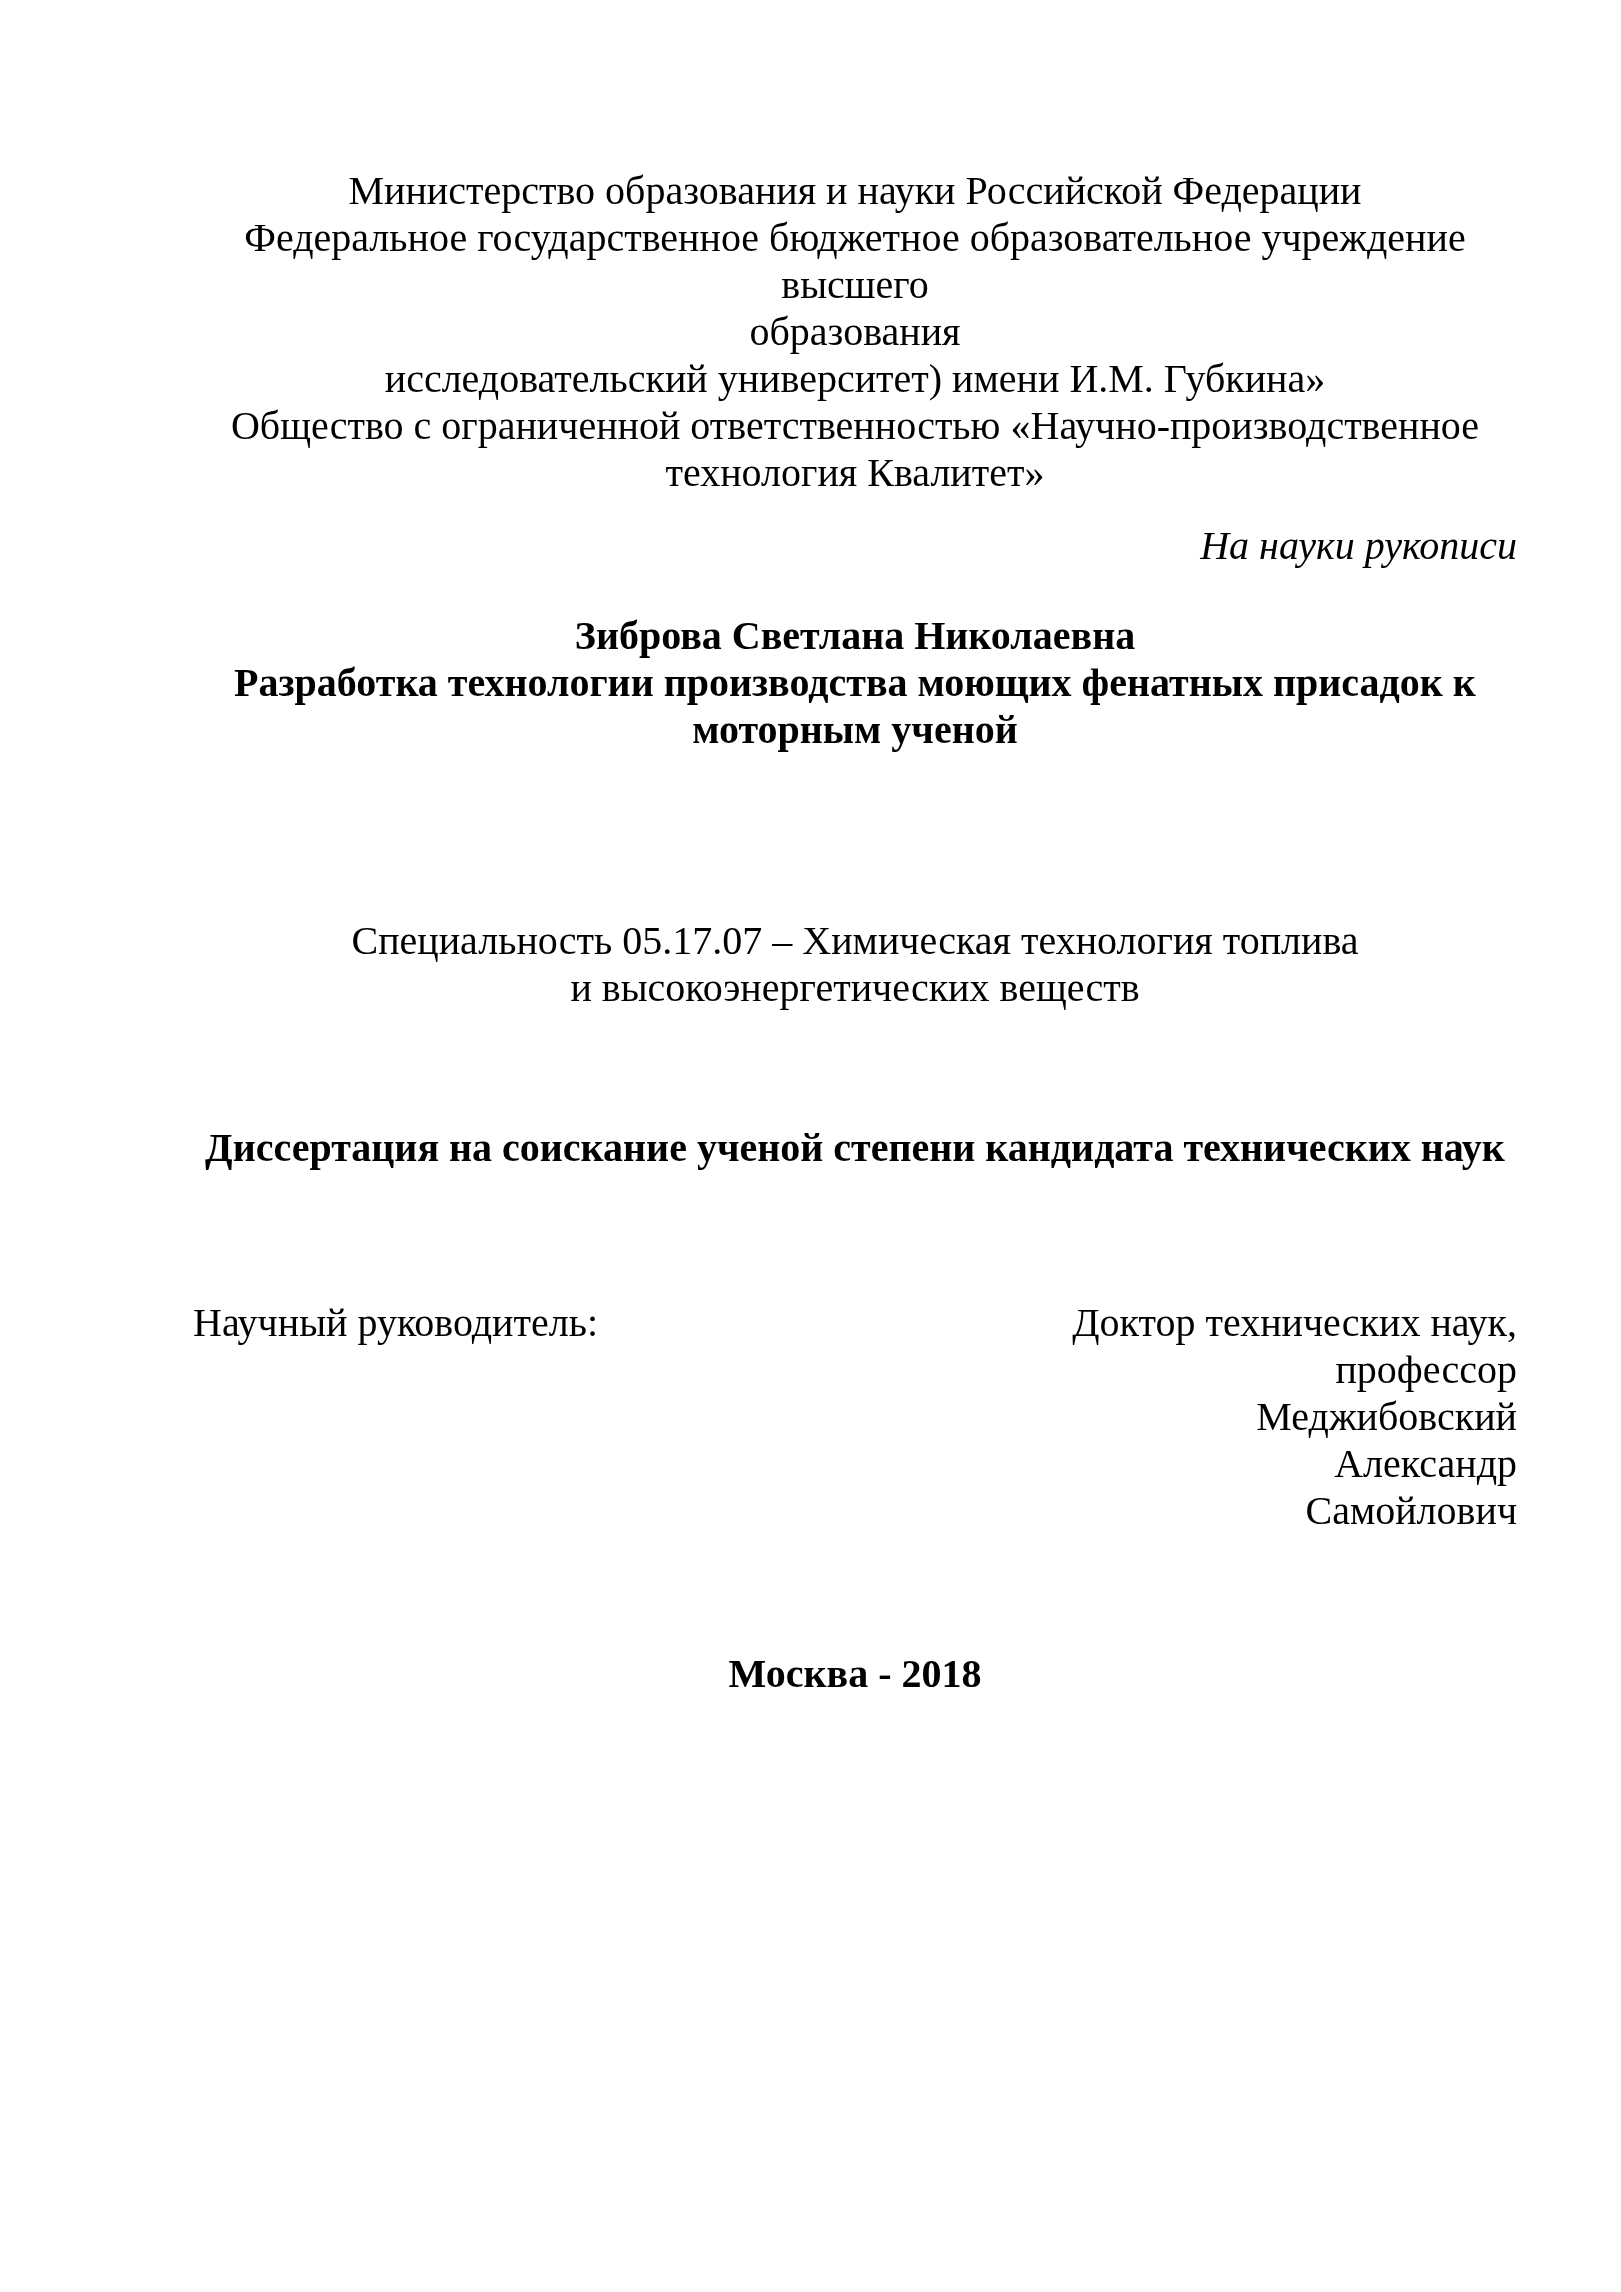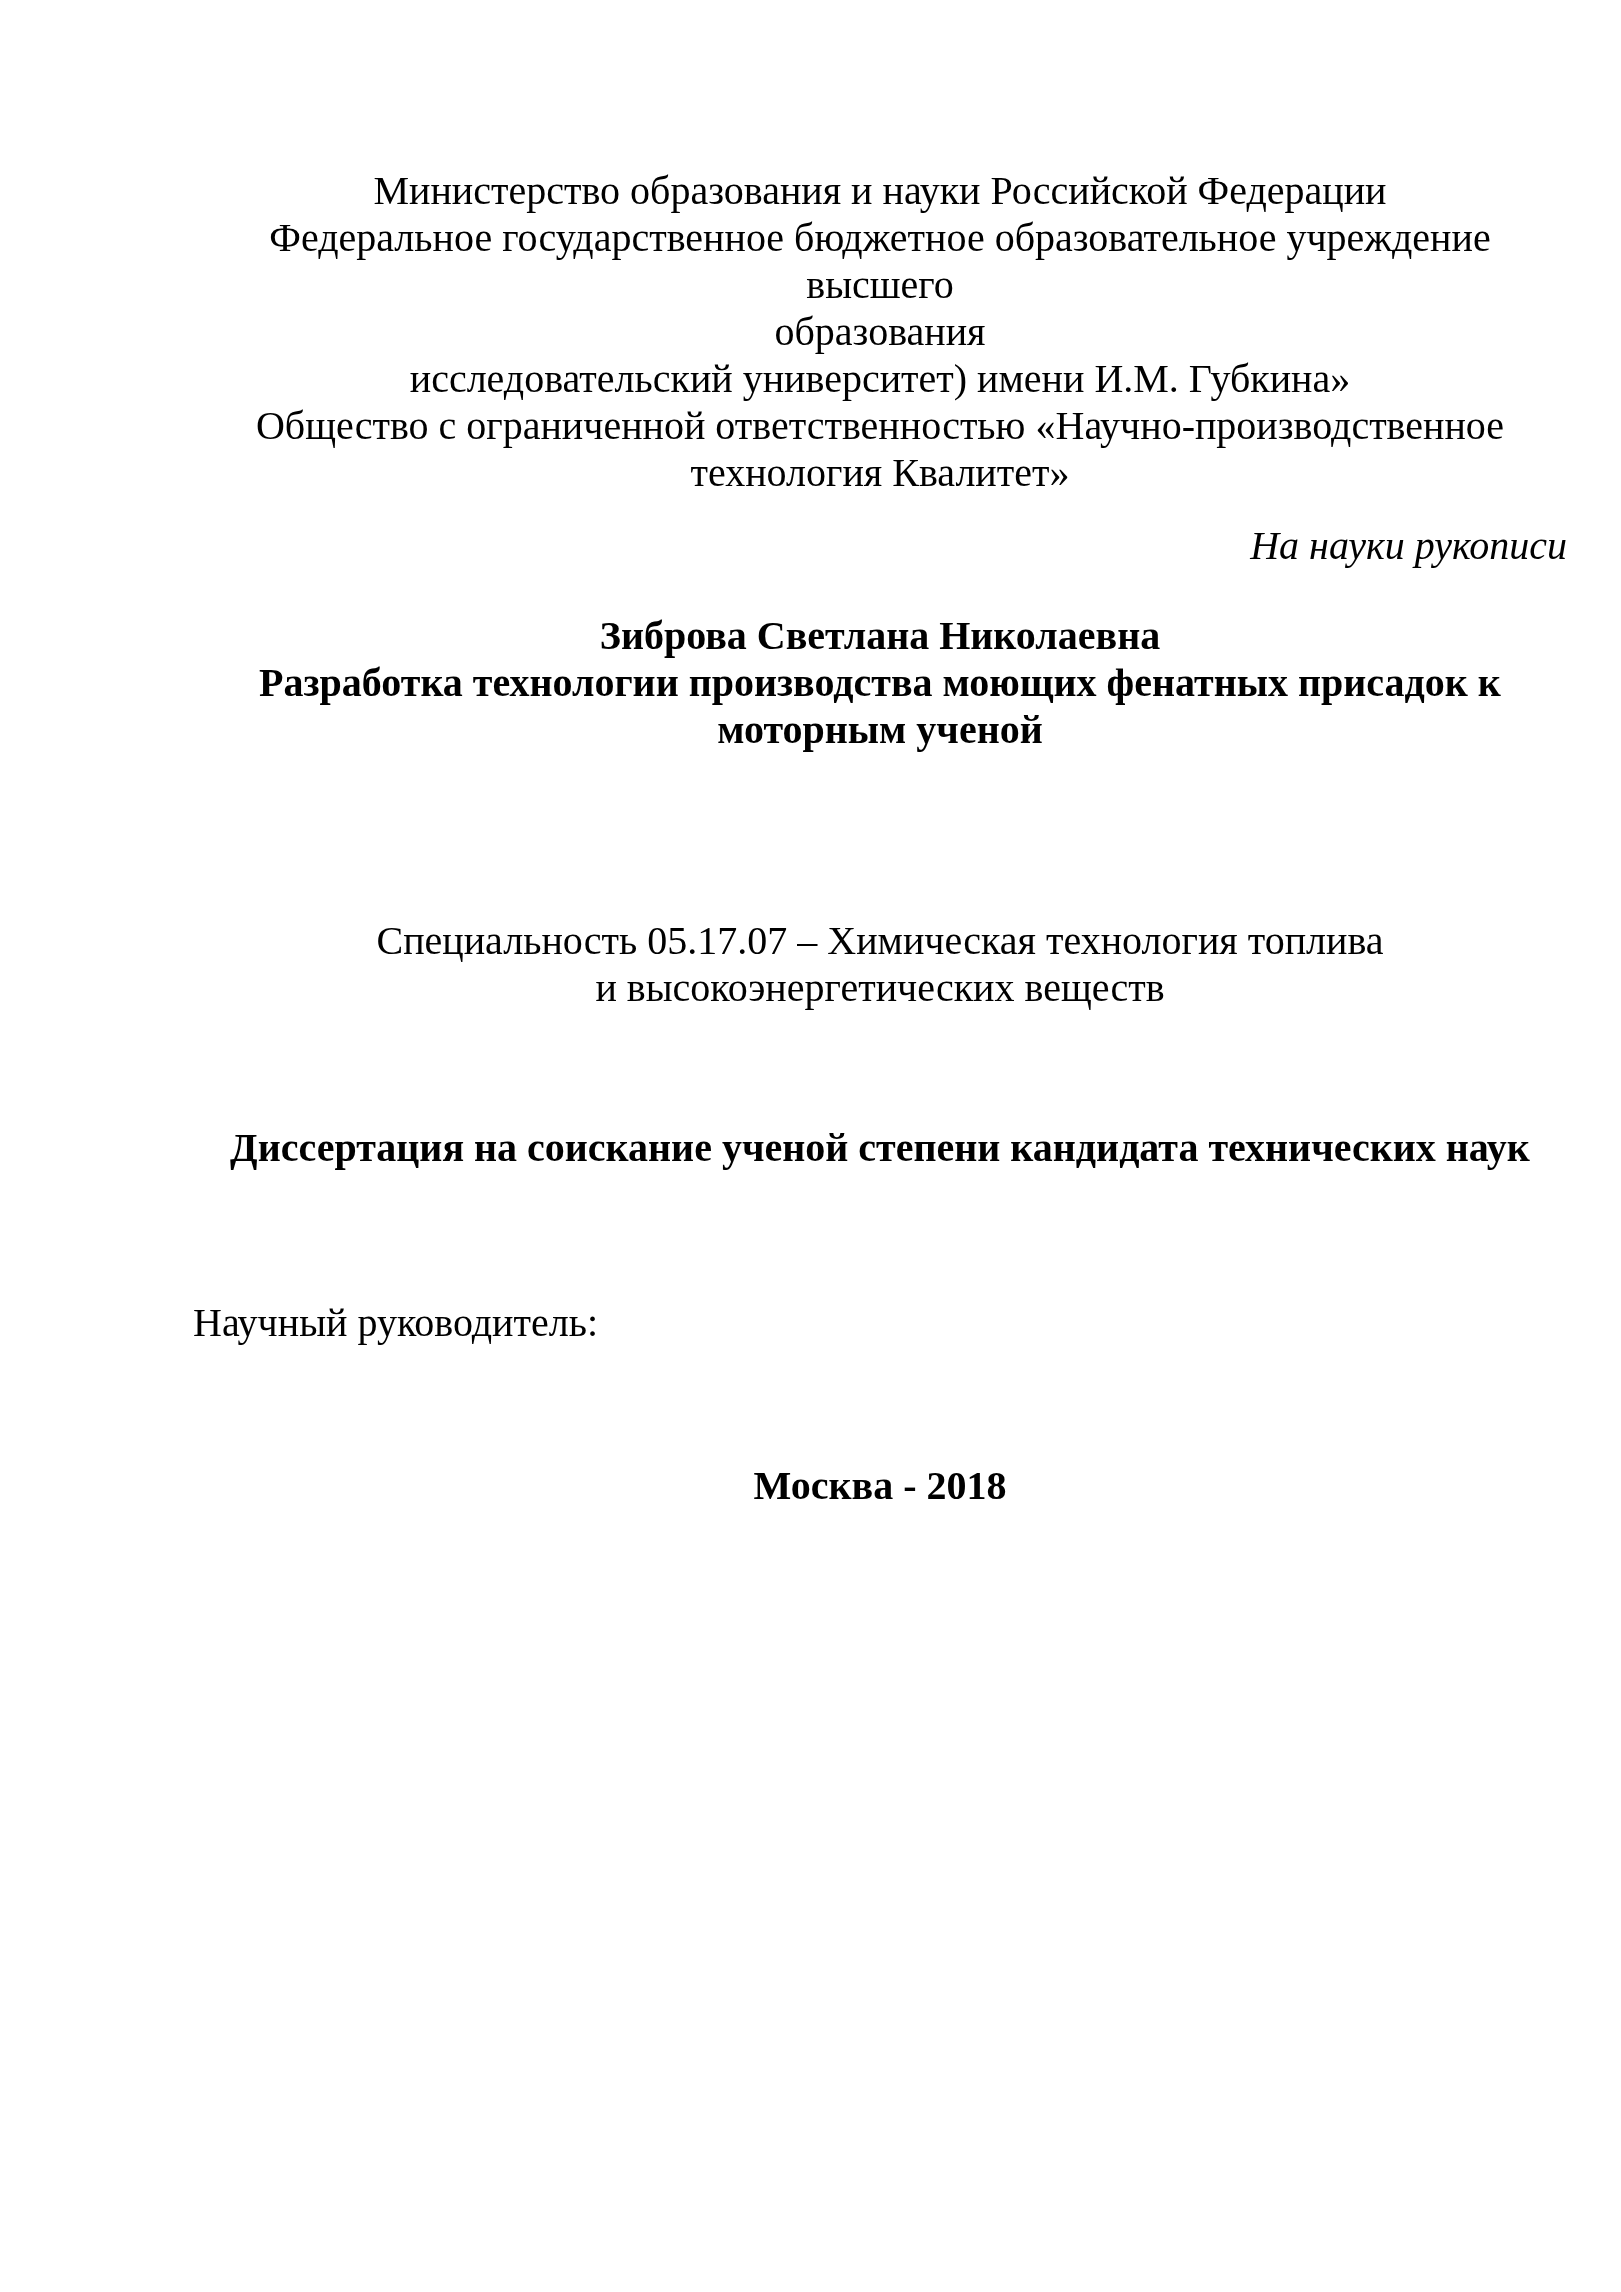--- a/index.html
+++ b/index.html
@@ -13,21 +13,21 @@
     height: 2293px;
     margin: 0 auto;
     background: #ffffff;
     font-family: "Liberation Serif", "DejaVu Serif", serif;
     font-size: 40px;
     line-height: 47px;
     color: #000000;
     overflow: hidden;
   }
   .content {
-    padding: 167px 54px 0 193px; 
+    padding: 167px 104px 0 193px; 
   }
   .center { text-align: center; }
   .right  { text-align: right; }
   .italic { font-style: italic; }
   .bold   { font-weight: bold; }
 
   .manuscript-note { margin-top: 25.5px; }
   .author-name     { margin-top: 43px; font-weight: bold; }
   .title-block     { }
   .speciality-block{ margin-top: 164px; }
@@ -68,19 +68,26 @@
 
     <div class="center speciality-block">
       <div>Специальность 05.17.07 – Химическая технология топлива</div>
       <div>и высокоэнергетических веществ</div>
     </div>
 
     <div class="center degree-line">Диссертация на соискание ученой степени кандидата технических наук</div>
 
     <div class="supervisor-row">
       <div class="supervisor-label">Научный руководитель:</div>
+      <div class="supervisor-credentials">
+        <div>Доктор технических наук,</div>
+        <div>профессор</div>
+        <div>Меджибовский</div>
+        <div>Александр</div>
+        <div>Самойлович</div>
+      </div>
     </div>
 
     <div class="center city-year">Москва - 2018</div>
 
   </div>
 </div>
 
 
 </body></html>

